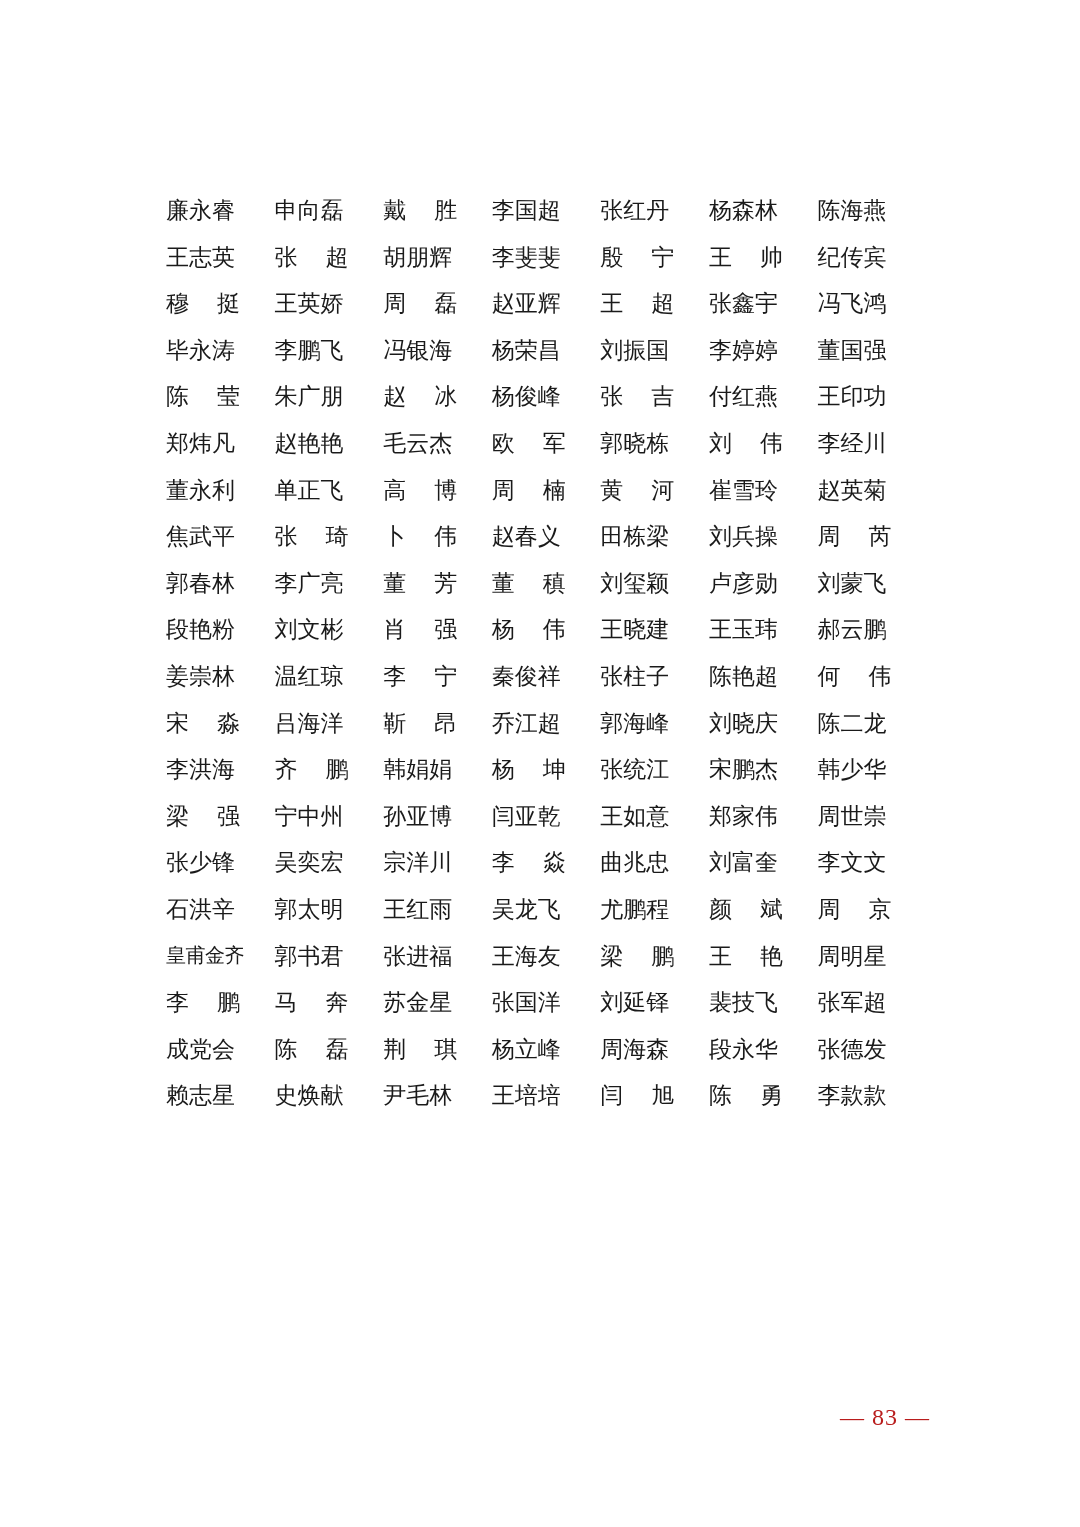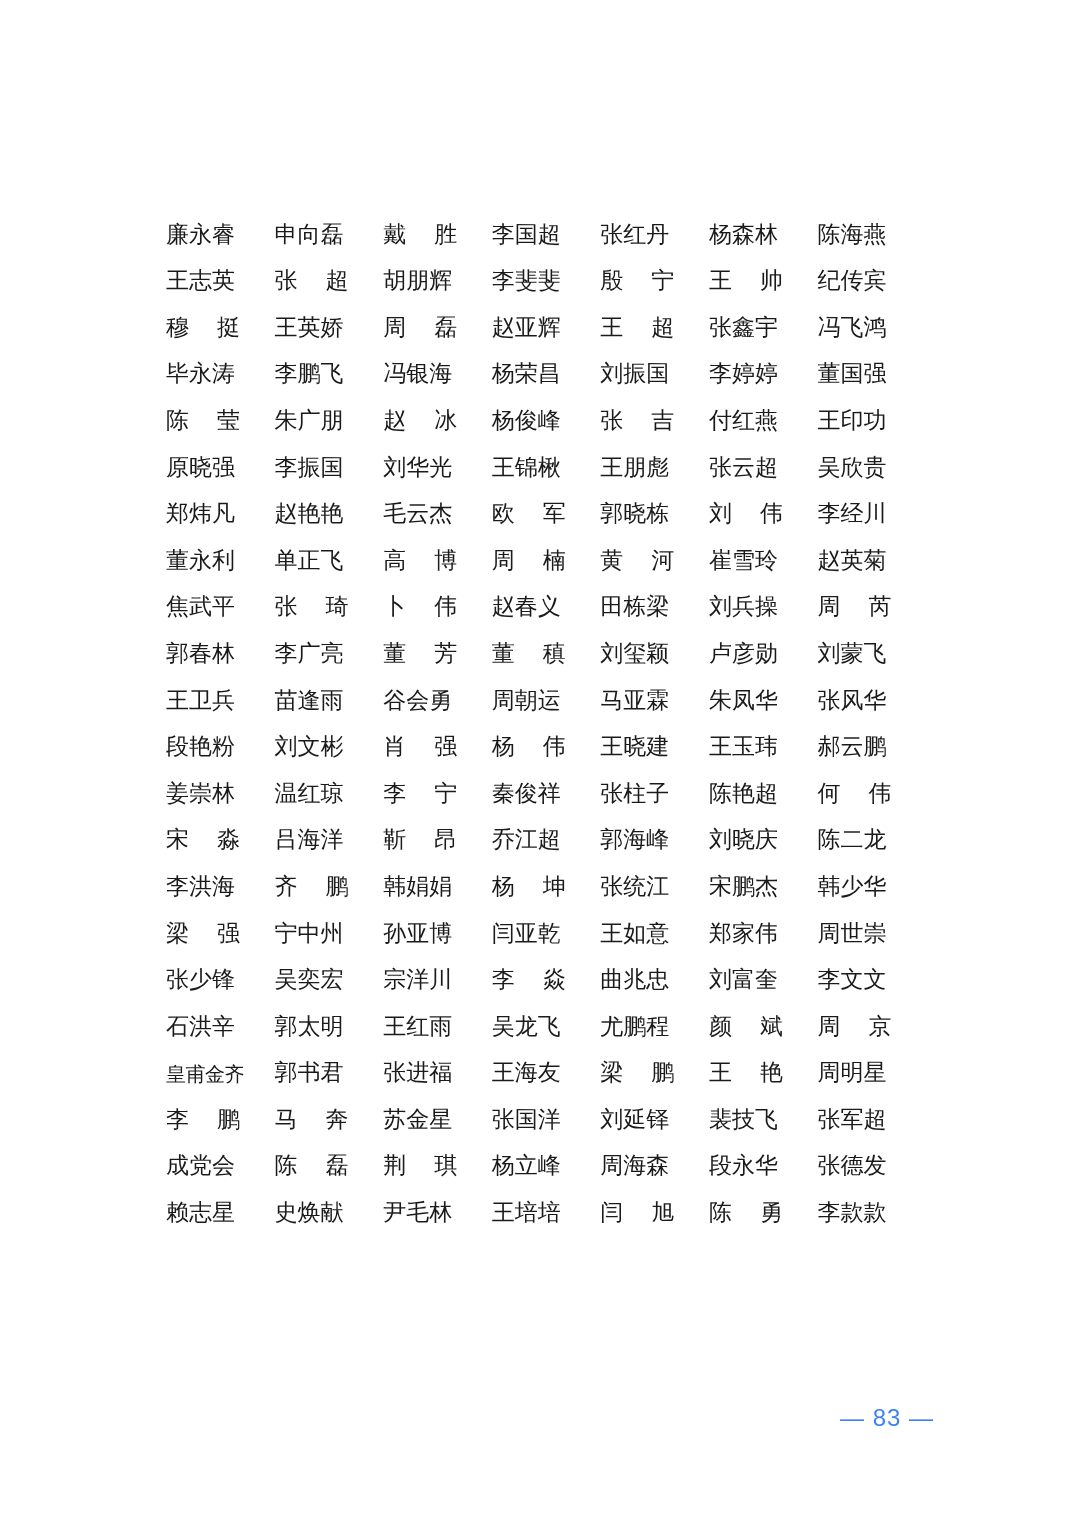--- a/index.html
+++ b/index.html
@@ -1,26 +1,26 @@
 <!DOCTYPE html>
 <html><head>
   <meta charset="utf-8">
   <style>
     html, body { margin: 0; padding: 0; background: #ffffff; }
     body { width: 1080px; height: 1527px; position: relative; overflow: hidden;
            font-family: "DejaVu Serif", "Liberation Serif", serif; color: #1a1a1a; }
     .names-grid { position: absolute; left: 166px; top: 199px; width: 760px; }
-    .name-row { display: flex; height: 46.6px; align-items: flex-end; }
+    .name-row { display: flex; height: 46.6px; align-items: flex-start; }
     .name-cell { width: 113.3px; font-size: 23px; line-height: 1; white-space: nowrap;
                  display: flex; }
     .name-cell .nm { display: inline-block; width: 74px; }
     .nm.two { display: flex; justify-content: space-between; }
     .nm.four { font-size: 20px; letter-spacing: -0.5px; width: 86px; }
     .page-number { position: absolute; left: 840px; top: 1404px; font-size: 24px;
-                   font-family: Liberation Sans, sans-serif; letter-spacing: 1px; color:#3b82f6; }
+                   font-family: Liberation Serif, serif; letter-spacing: 1px; color:#b91c1c; }
   </style>
 </head>
 <body>
 
 <div class="names-grid" id="grid">
     <div class="name-row">
       <div class="name-cell">
         <span class="nm">廉永睿</span>
       </div>
       <div class="name-cell">
@@ -159,43 +159,20 @@
       </div>
       <div class="name-cell">
         <span class="nm">付红燕</span>
       </div>
       <div class="name-cell">
         <span class="nm">王印功</span>
       </div>
     </div>
     <div class="name-row">
       <div class="name-cell">
-        <span class="nm">原晓强</span>
-      </div>
-      <div class="name-cell">
-        <span class="nm">李振国</span>
-      </div>
-      <div class="name-cell">
-        <span class="nm">刘华光</span>
-      </div>
-      <div class="name-cell">
-        <span class="nm">王锦楸</span>
-      </div>
-      <div class="name-cell">
-        <span class="nm">王朋彪</span>
-      </div>
-      <div class="name-cell">
-        <span class="nm">张云超</span>
-      </div>
-      <div class="name-cell">
-        <span class="nm">吴欣贵</span>
-      </div>
-    </div>
-    <div class="name-row">
-      <div class="name-cell">
         <span class="nm">郑炜凡</span>
       </div>
       <div class="name-cell">
         <span class="nm">赵艳艳</span>
       </div>
       <div class="name-cell">
         <span class="nm">毛云杰</span>
       </div>
       <div class="name-cell">
         <span class="nm two">
@@ -300,43 +277,20 @@
         </span>
       </div>
       <div class="name-cell">
         <span class="nm">刘玺颖</span>
       </div>
       <div class="name-cell">
         <span class="nm">卢彦勋</span>
       </div>
       <div class="name-cell">
         <span class="nm">刘蒙飞</span>
-      </div>
-    </div>
-    <div class="name-row">
-      <div class="name-cell">
-        <span class="nm">王卫兵</span>
-      </div>
-      <div class="name-cell">
-        <span class="nm">苗逢雨</span>
-      </div>
-      <div class="name-cell">
-        <span class="nm">谷会勇</span>
-      </div>
-      <div class="name-cell">
-        <span class="nm">周朝运</span>
-      </div>
-      <div class="name-cell">
-        <span class="nm">马亚霖</span>
-      </div>
-      <div class="name-cell">
-        <span class="nm">朱凤华</span>
-      </div>
-      <div class="name-cell">
-        <span class="nm">张风华</span>
       </div>
     </div>
     <div class="name-row">
       <div class="name-cell">
         <span class="nm">段艳粉</span>
       </div>
       <div class="name-cell">
         <span class="nm">刘文彬</span>
       </div>
       <div class="name-cell">

